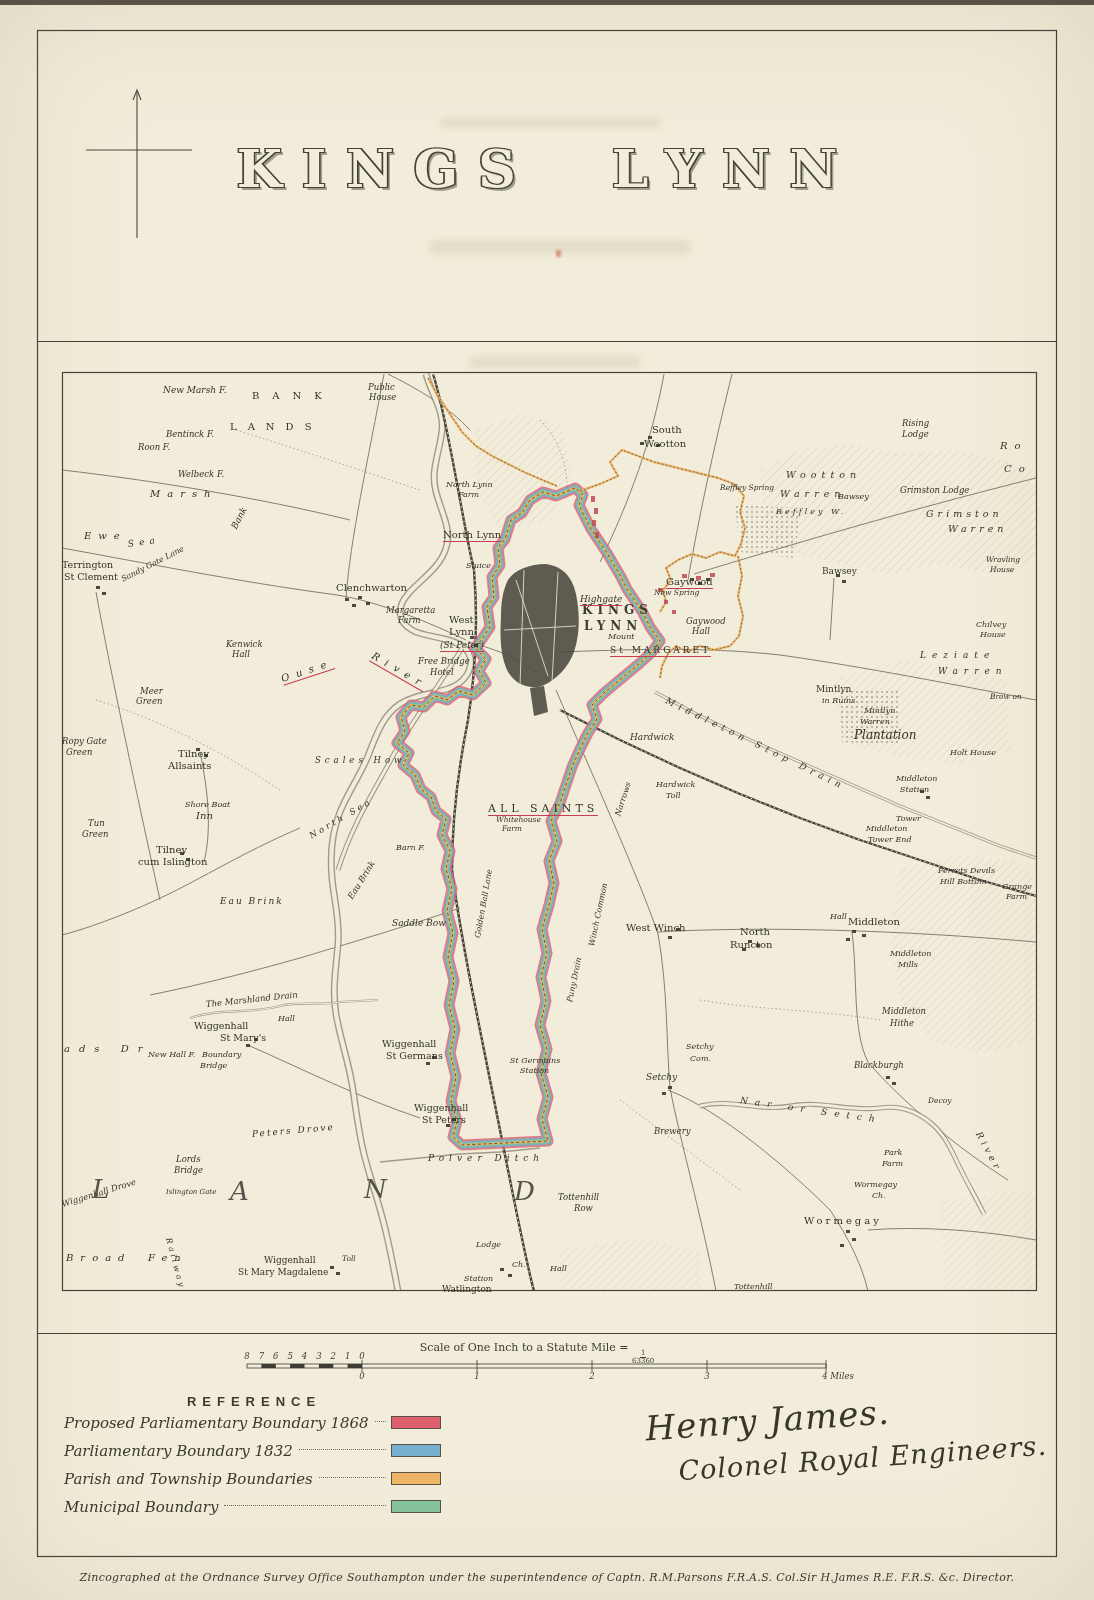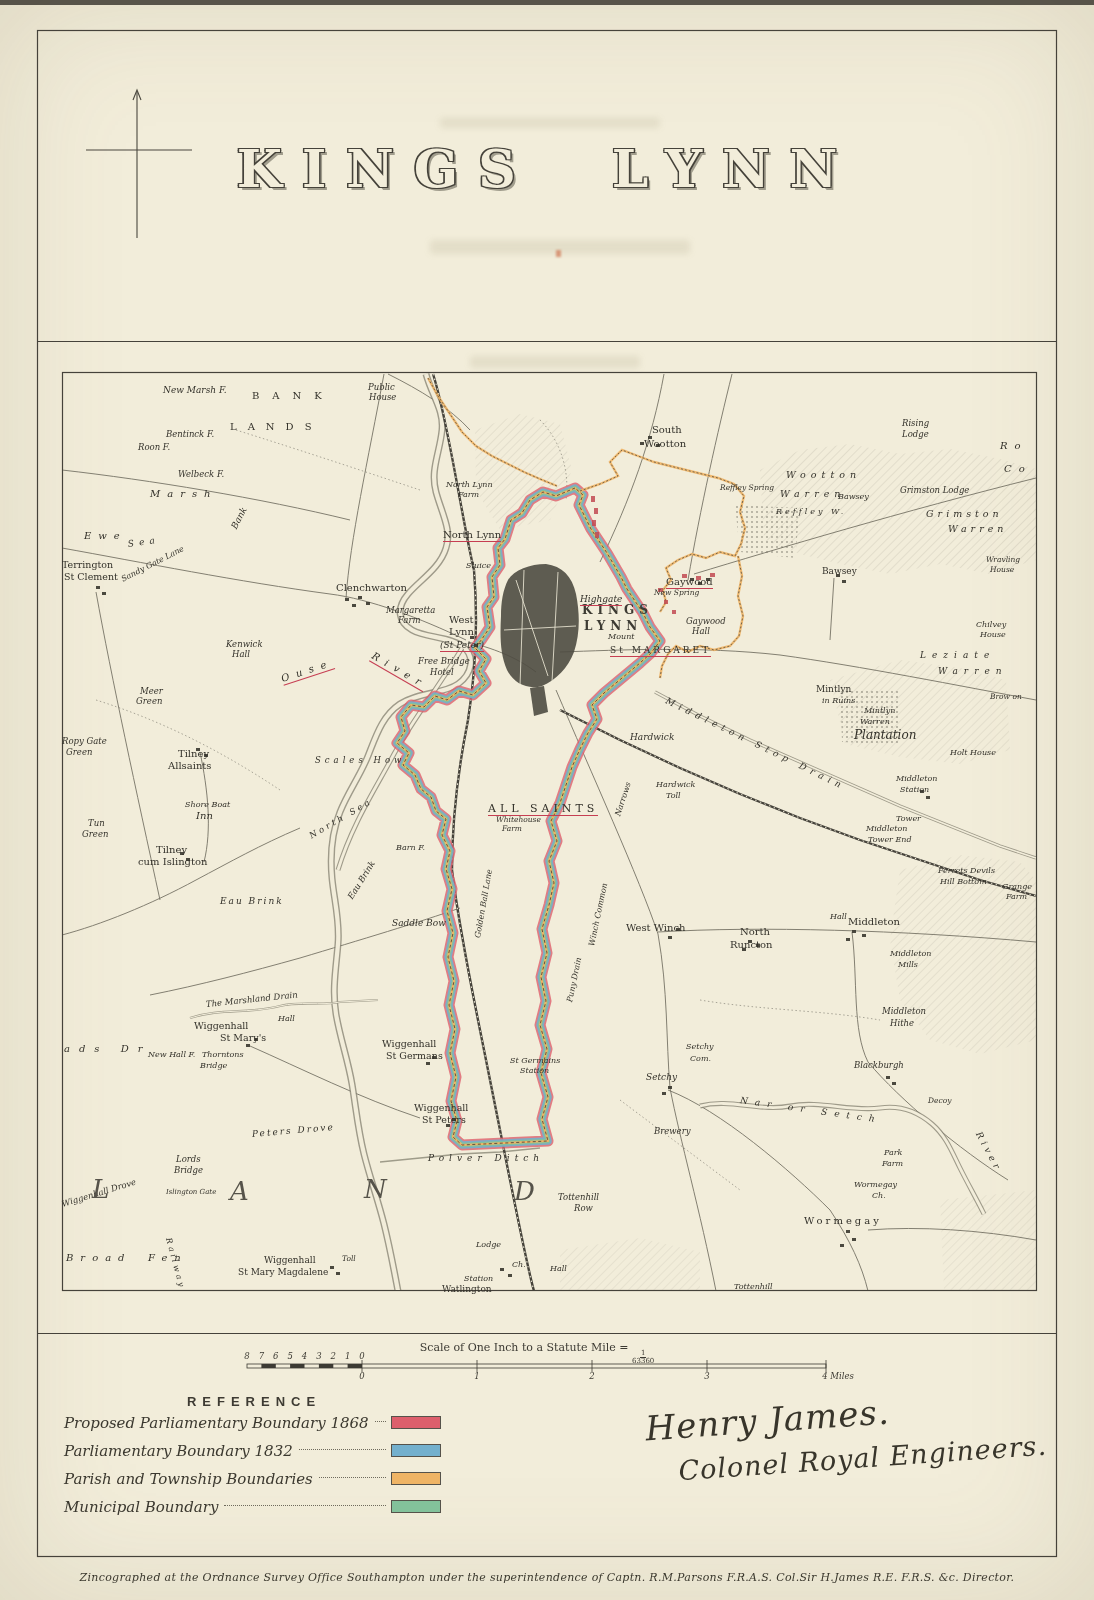--- a/index.html
+++ b/index.html
@@ -377,21 +377,21 @@
       <div class="lbl i" style="left: 646px; top: 1073px; font-size: 9px;">Setchy</div>
       <div class="lbl i" style="left: 686px; top: 1043px; font-size: 8px;">Setchy</div>
       <div class="lbl i" style="left: 690px; top: 1055px; font-size: 8px;">Com.</div>
       <div class="lbl i" style="left: 854px; top: 1061px; font-size: 8.5px;">Blackburgh</div>
       <div class="lbl i" style="left: 654px; top: 1127px; font-size: 8.5px;">Brewery</div>
       <div class="lbl i" style="left: 206px; top: 1000px; font-size: 8.5px; transform: rotate(-6deg);">The Marshland Drain</div>
       <div class="lbl" style="left: 194px; top: 1021px; font-size: 9.5px;">Wiggenhall</div>
       <div class="lbl" style="left: 220px; top: 1033px; font-size: 9.5px;">St Mary's</div>
       <div class="lbl i" style="left: 278px; top: 1015px; font-size: 8px;">Hall</div>
       <div class="lbl i" style="left: 148px; top: 1051px; font-size: 8px;">New Hall F.</div>
-      <div class="lbl i" style="left: 202px; top: 1051px; font-size: 8px;">Thorntons</div>
+      <div class="lbl i" style="left: 202px; top: 1051px; font-size: 8px;">Boundary</div>
       <div class="lbl i" style="left: 200px; top: 1062px; font-size: 8px;">Bridge</div>
       <div class="lbl i" style="left: 64px; top: 1044px; font-size: 10px; letter-spacing: 9px;">ads Dr</div>
       <div class="lbl i" style="left: 252px; top: 1130px; font-size: 9px; letter-spacing: 2px; transform: rotate(-5deg);">Peters Drove</div>
       <div class="lbl i" style="left: 176px; top: 1155px; font-size: 8.5px;">Lords</div>
       <div class="lbl i" style="left: 174px; top: 1166px; font-size: 8.5px;">Bridge</div>
       <div class="lbl i" style="left: 166px; top: 1189px; font-size: 7px;">Islington Gate</div>
       <div class="lbl i" style="left: 62px; top: 1200px; font-size: 8.5px; transform: rotate(-17deg);">Wiggenhall Drove</div>
       <div class="lbl b" style="left: 92px; top: 1176px; font-size: 26px;">L</div>
       <div class="lbl b" style="left: 230px; top: 1178px; font-size: 26px;">A</div>
       <div class="lbl b" style="left: 364px; top: 1176px; font-size: 26px;">N</div>

